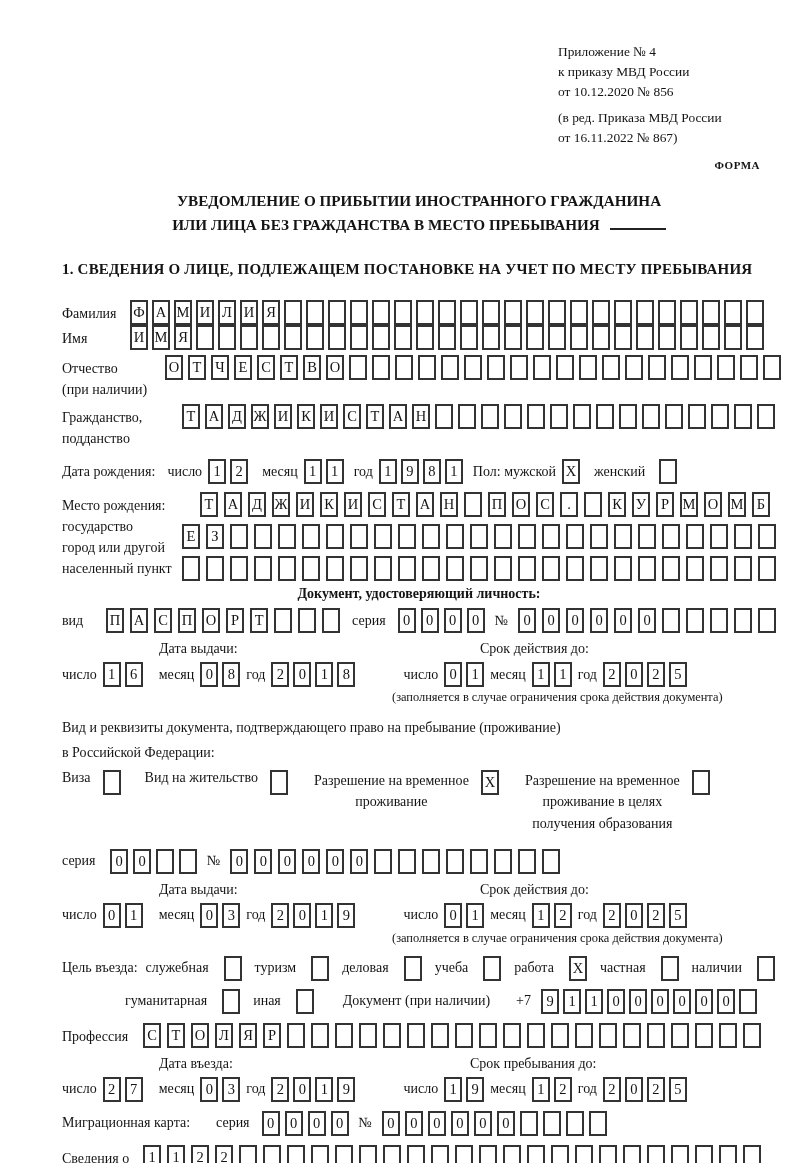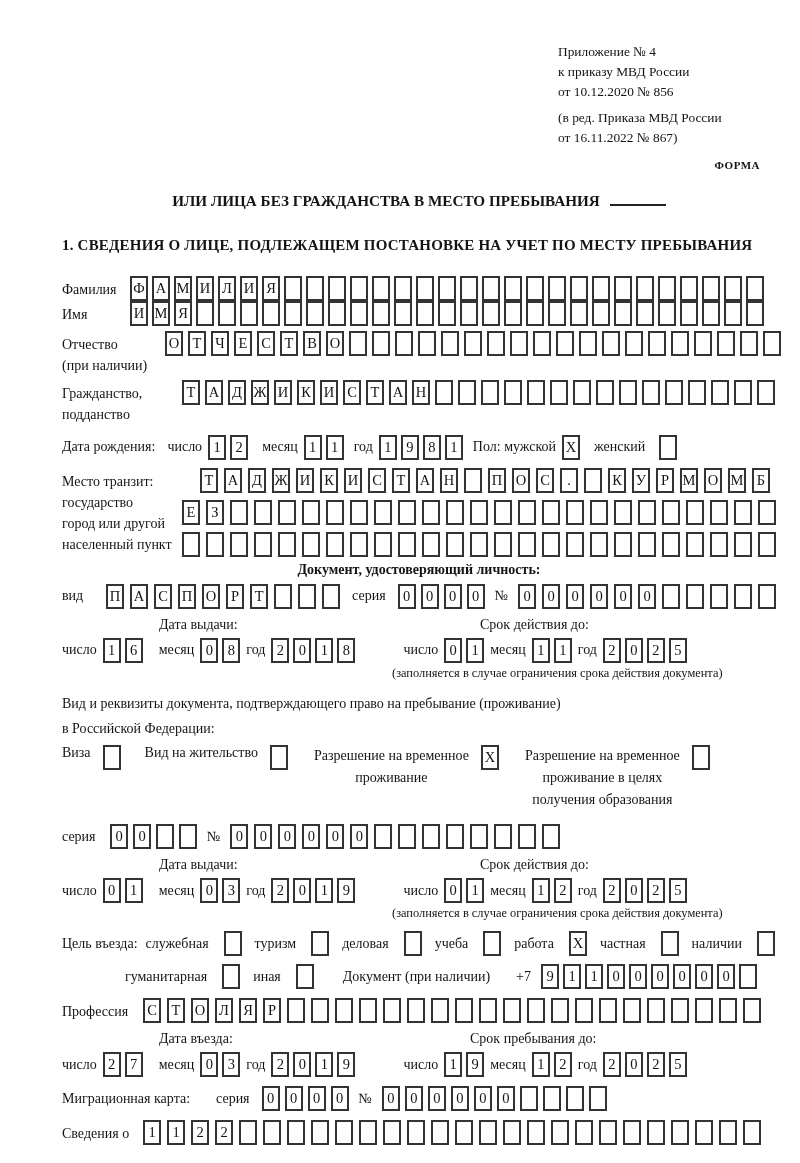--- a/index.html
+++ b/index.html
@@ -57,20 +57,21 @@
     <div>к приказу МВД России</div>
     <div>от 10.12.2020 № 856</div>
     <div class="ed">
       <div>(в ред. Приказа МВД России</div>
       <div>от 16.11.2022 № 867)</div>
     </div>
   </div>
   <div class="forma">ФОРМА</div>
 
   <div class="title">
+    <div>УВЕДОМЛЕНИЕ О ПРИБЫТИИ ИНОСТРАННОГО ГРАЖДАНИНА</div>
     <div><span>ИЛИ ЛИЦА БЕЗ ГРАЖДАНСТВА В МЕСТО ПРЕБЫВАНИЯ</span><span class="blank"></span></div>
   </div>
 
   <div class="sec">1. СВЕДЕНИЯ О ЛИЦЕ, ПОДЛЕЖАЩЕМ ПОСТАНОВКЕ НА УЧЕТ ПО МЕСТУ ПРЕБЫВАНИЯ</div>
 
   <div class="row" style="margin-top:22px">
     <div class="lblcol" style="width:68px">Фамилия</div>
     <div class="cells">
         <span class="cell">Ф</span>
         <span class="cell">А</span>
@@ -232,21 +233,21 @@
         </div>
     </div>
     <span class="lbl" style="margin-left:10px">Пол: мужской</span>
     <span class="cell cb" style="margin-left:6px">X</span>
     <span class="lbl" style="margin-left:14px">женский</span>
     <span class="cell cb" style="margin-left:14px"></span>
   </div>
 
   <div class="row" style="margin-top:8px">
     <div class="lblcol" style="width:138px">
-      <div>Место транзит:</div>
+      <div>Место рождения:</div>
       <div>государство</div>
       <div>город или другой</div>
       <div>населенный пункт</div>
     </div>
     <div>
       <div class="cells g6">
           <span class="cell">Т</span>
           <span class="cell">А</span>
           <span class="cell">Д</span>
           <span class="cell">Ж</span>

